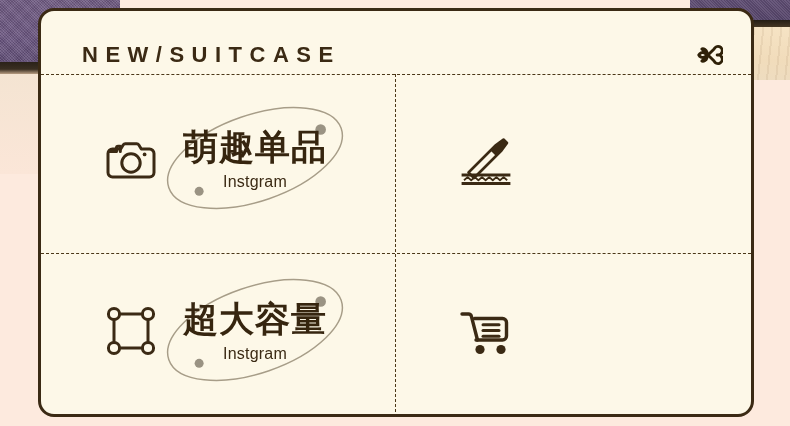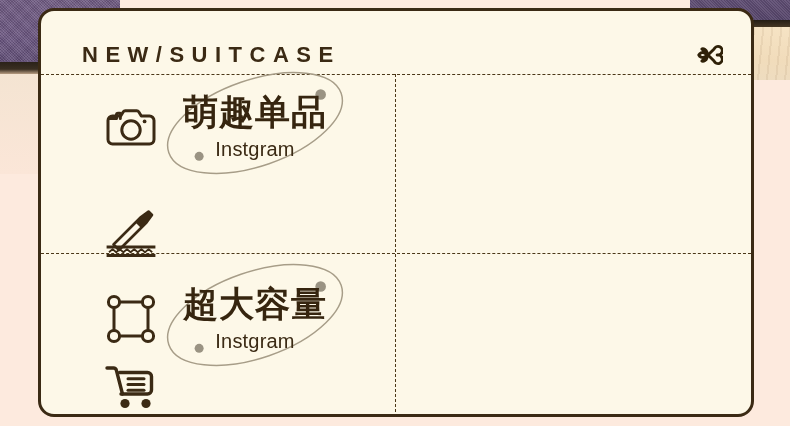--- a/index.html
+++ b/index.html
@@ -127,21 +127,21 @@
   }
 
   
   #features {
     position: absolute;
     left: 0;
     top: 63px;
     width: 100%;
     height: 343px;
     display: grid;
-    grid-template-columns: 1fr;
+    grid-template-columns: 1fr 1fr;
     grid-template-rows: 1fr 1fr;
   }
   .feature {
     display: flex;
     align-items: center;
     justify-content: flex-start;
     padding-left: 58px;
     box-sizing: border-box;
   }
   .feat-icon {
@@ -169,21 +169,21 @@
     color: #36250f;
     letter-spacing: 1px;
     line-height: 1.12;
     white-space: nowrap;
   }
   .en {
     position: relative;
     z-index: 2;
     margin-top: 6px;
     font-family: "Liberation Sans", "DejaVu Sans", sans-serif;
-    font-size: 20px;
+    font-size: 16px;
     font-weight: 400;
     color: #3b2a14;
     letter-spacing: .2px;
     white-space: nowrap;
   }
   .ellipse-deco {
     position: absolute;
     left: 50%;
     top: 30px;
     width: 196px;

